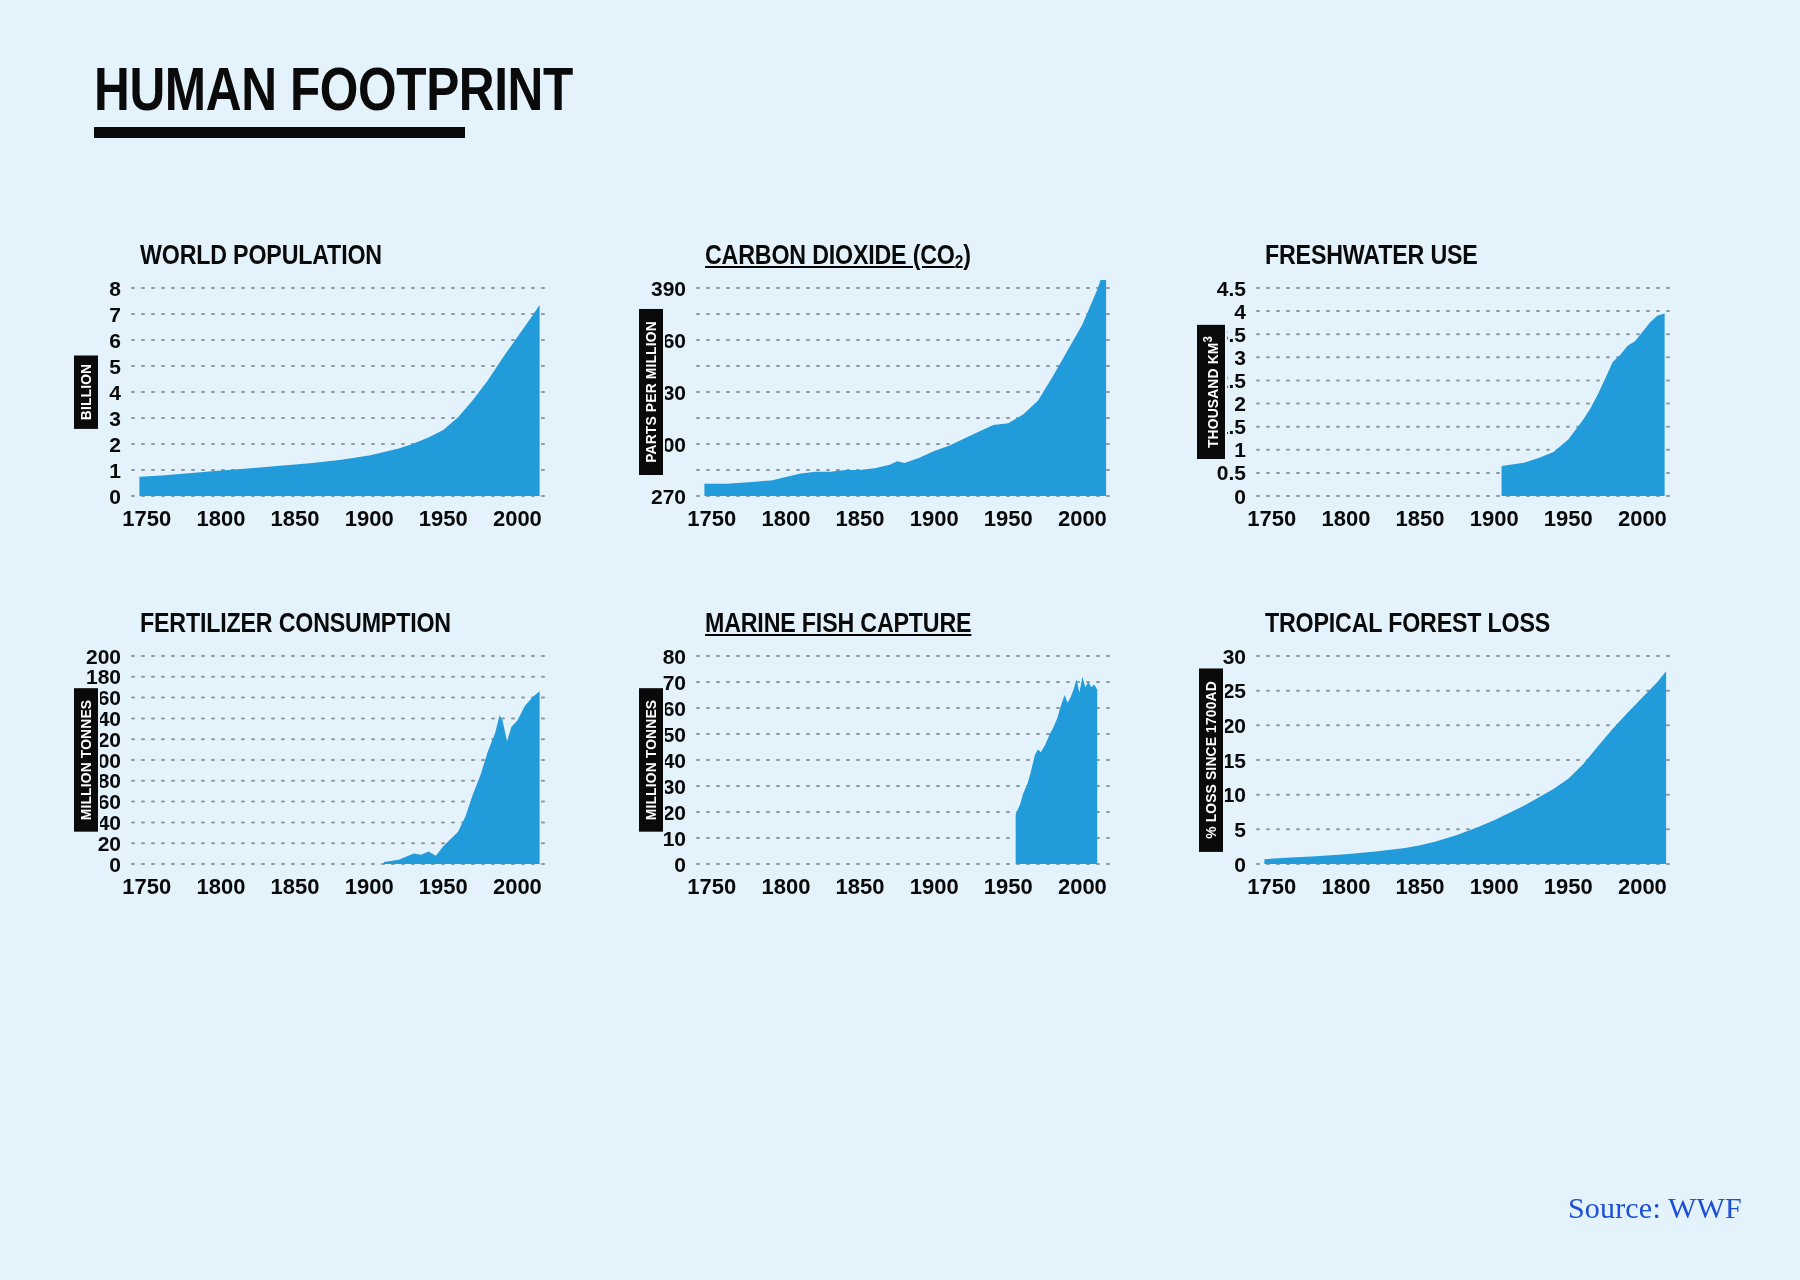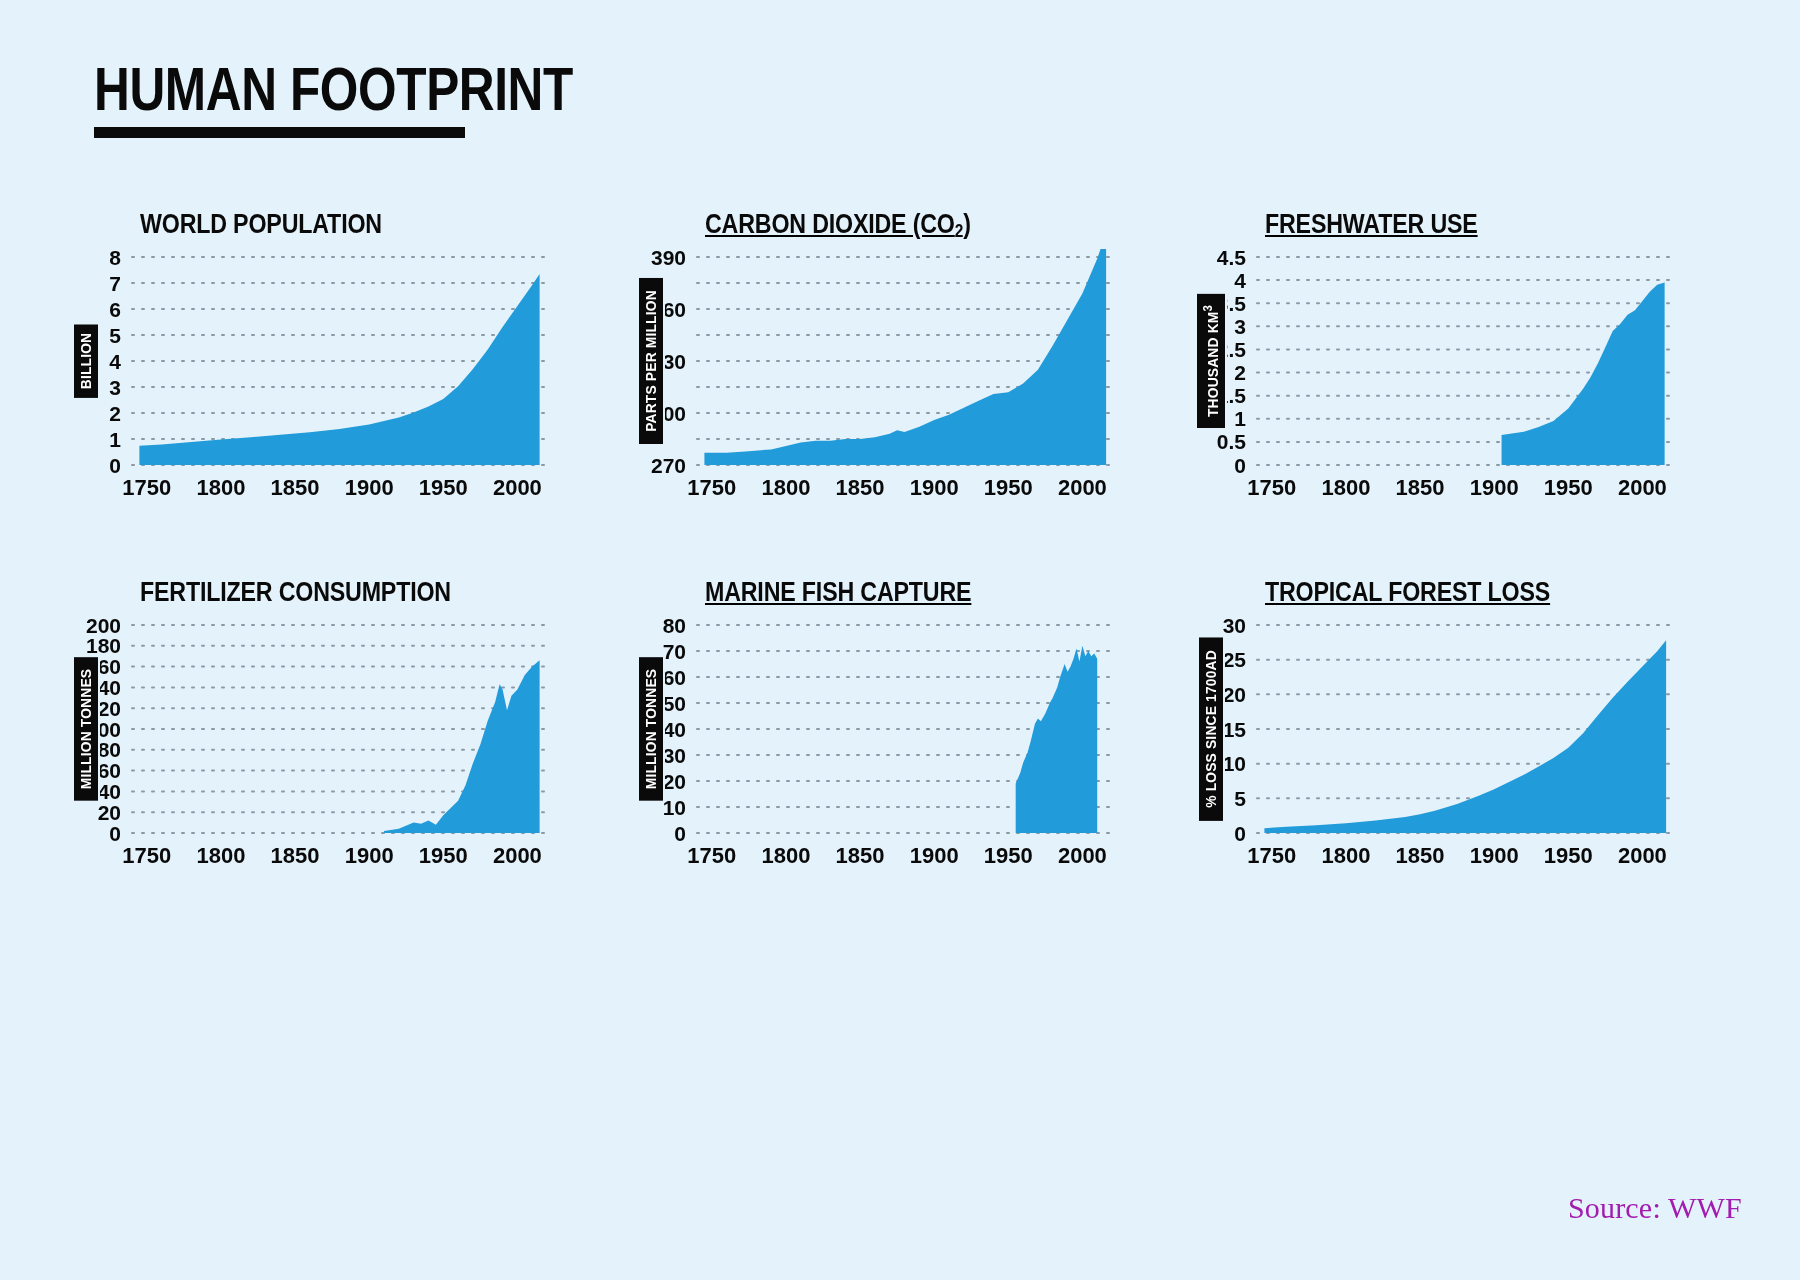--- a/index.html
+++ b/index.html
@@ -36,35 +36,35 @@
     margin-top: 7px;
     width: 371px;
     height: 11px;
     background: #0a0a0a;
   }
 
   
   #charts {
     position: absolute;
     left: 0;
-    top: 209px;
+    top: 240px;
     width: 1800px;
   }
   .chart-row {
     display: flex;
     width: 1800px;
   }
   .chart-cell {
     width: 575px;
     position: relative;
     height: 360px;
   }
   .chart-cell.c1 { margin-left: 60px; }
   .chart-cell.c2 { margin-left: -10px; text-decoration: underline; }
-  .chart-cell.c3 { margin-left: -15px; text-decoration: underline; }
+  .chart-cell.c3 { margin-left: -15px; }
 
   .chart-title {
     font-family: "Liberation Sans Narrow", "Liberation Sans", sans-serif;
     font-weight: 700;
     font-size: 27px;
     color: #0a0a0a;
     letter-spacing: -0.2px;
     transform: scaleX(0.86);
     transform-origin: left center;
     white-space: nowrap;
@@ -112,21 +112,21 @@
   .ytick-label { font-size: 21px; }
   .xtick-label { font-size: 22px; }
 
   
   #source {
     position: absolute;
     right: 58px;
     bottom: 55px;
     font-family: "Liberation Serif", serif;
     font-size: 30px;
-    color: #a21caf;
+    color: #1d4ed8;
     letter-spacing: 0.2px;
   }
 </style>
 </head>
 <body>
 
 <div id="main-title-wrap">
   <div id="main-title">HUMAN FOOTPRINT</div>
   <div id="main-title-rule"></div>
 </div>

